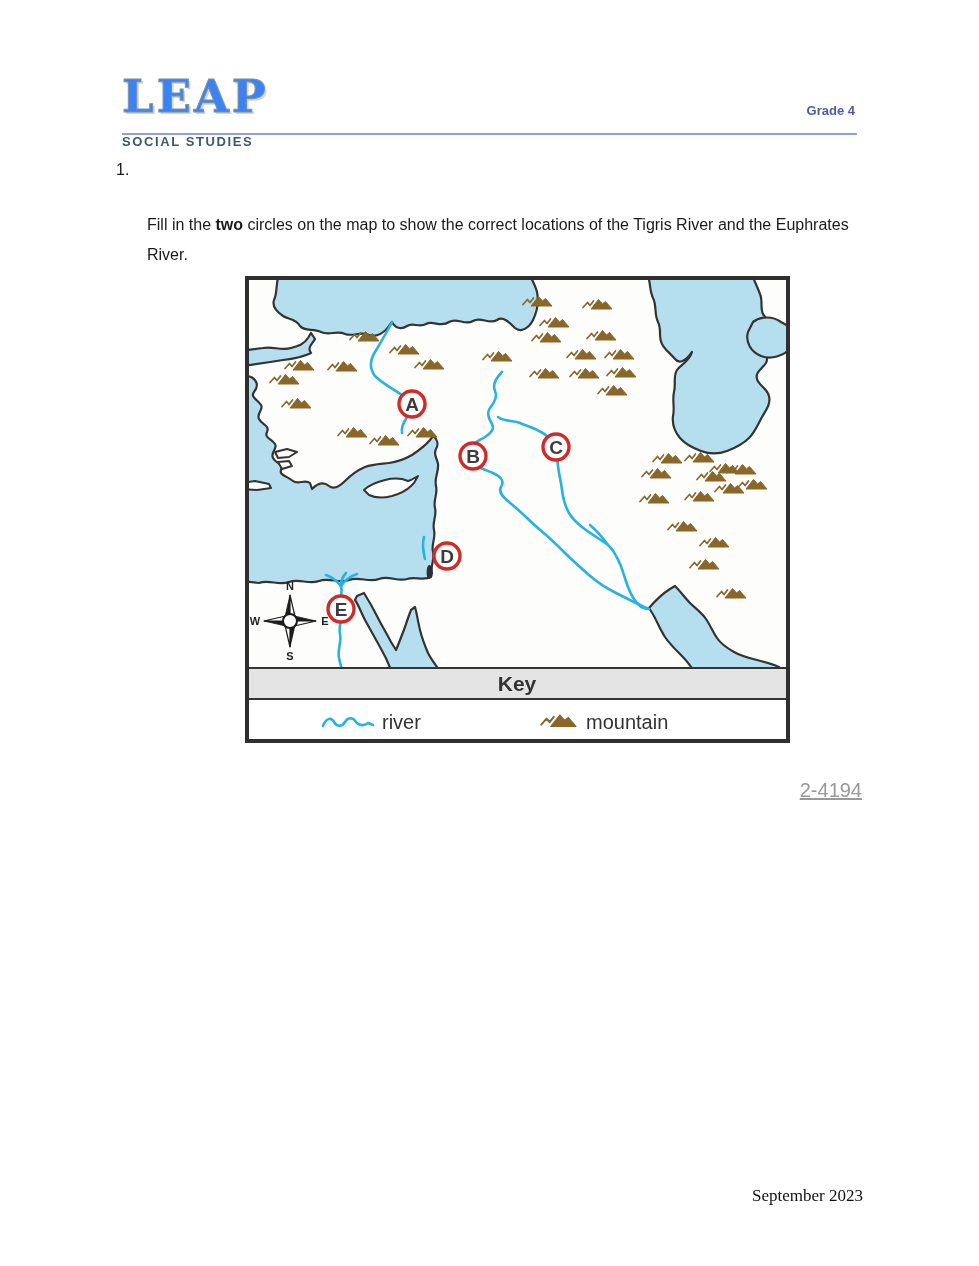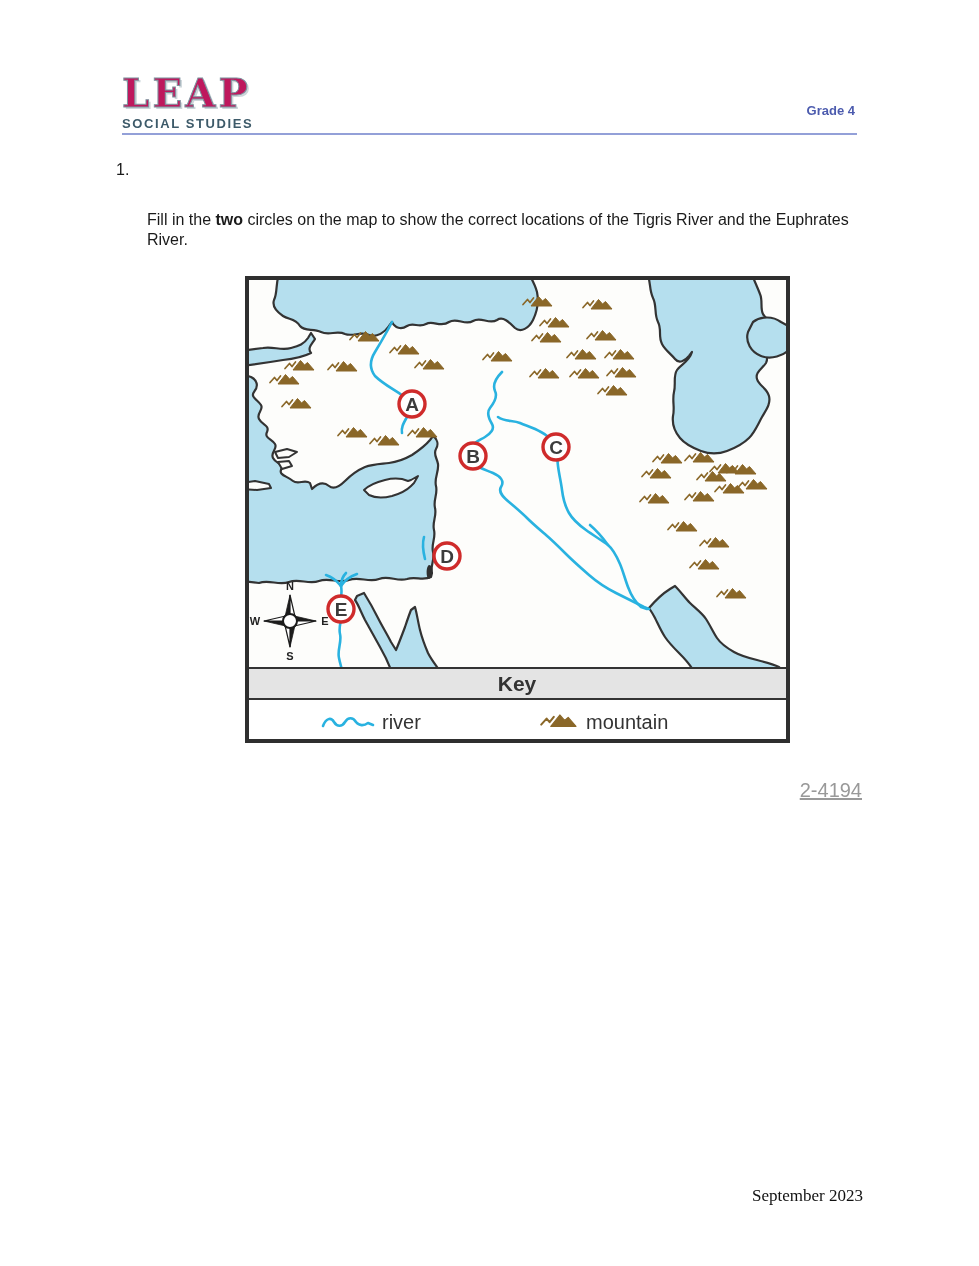--- a/index.html
+++ b/index.html
@@ -10,46 +10,46 @@
     background:#ffffff;
     font-family:"Liberation Sans", sans-serif;
     color:#1a1a1a;
     overflow:hidden;
   }
 
   
   .logo { position:absolute; left:122px; top:74px; }
   .logo-title {
     font-family:"DejaVu Serif", serif;
-    font-weight:bold; font-size:39px; line-height:1;
+    font-weight:bold; font-size:45px; line-height:1;
     letter-spacing:3px;
-    color:#be185d;
+    color:#3b82f6;
     -webkit-text-stroke:1px #7e939f;
     text-shadow:2px 2px 0 #cdd6da;
   }
   .logo-sub {
-    margin-top:3px;
+    margin-top:15px;
     font-weight:bold; font-size:13px; letter-spacing:1.6px;
     color:#3d5a69;
   }
   .grade {
     position:absolute; top:103px; right:124px;
     font-weight:bold; font-size:13px; color:#4c5bae;
   }
   .header-rule {
     position:absolute; top:133px; left:122px; width:735px;
     border-top:2px solid #93a0d8;
   }
 
   
   .question { position:absolute; left:116px; top:158px; width:760px;
     font-size:16px; line-height:24px; display:flex; }
   .q-num { width:20px; margin-right:11px; }
   .prompt { position:absolute; left:147px; top:210px; width:722px;
-    font-size:16px; line-height:20px; }
+    font-size:16px; line-height:30px; }
   b { font-weight:bold; }
 
   
   .map-wrap { position:absolute; left:245px; top:276px; width:545px; height:467px; }
   .sea   { fill:#b5dfee; stroke:#333333; stroke-width:2.2; stroke-linejoin:round; }
   .isle  { fill:#fdfdfb; stroke:#333333; stroke-width:2; stroke-linejoin:round; }
   .river { fill:none; stroke:#29b2e0; stroke-width:2.6; stroke-linecap:round; stroke-linejoin:round; }
   .mtn-open  { fill:none; stroke:#8a6728; stroke-width:1.7; stroke-linecap:round; stroke-linejoin:round; }
   .mtn-solid { fill:#8a6728; stroke:#8a6728; stroke-width:1; stroke-linejoin:round; }
   .marker-ring { fill:#ffffff; stroke:#cf2b2b; stroke-width:3.4; }

